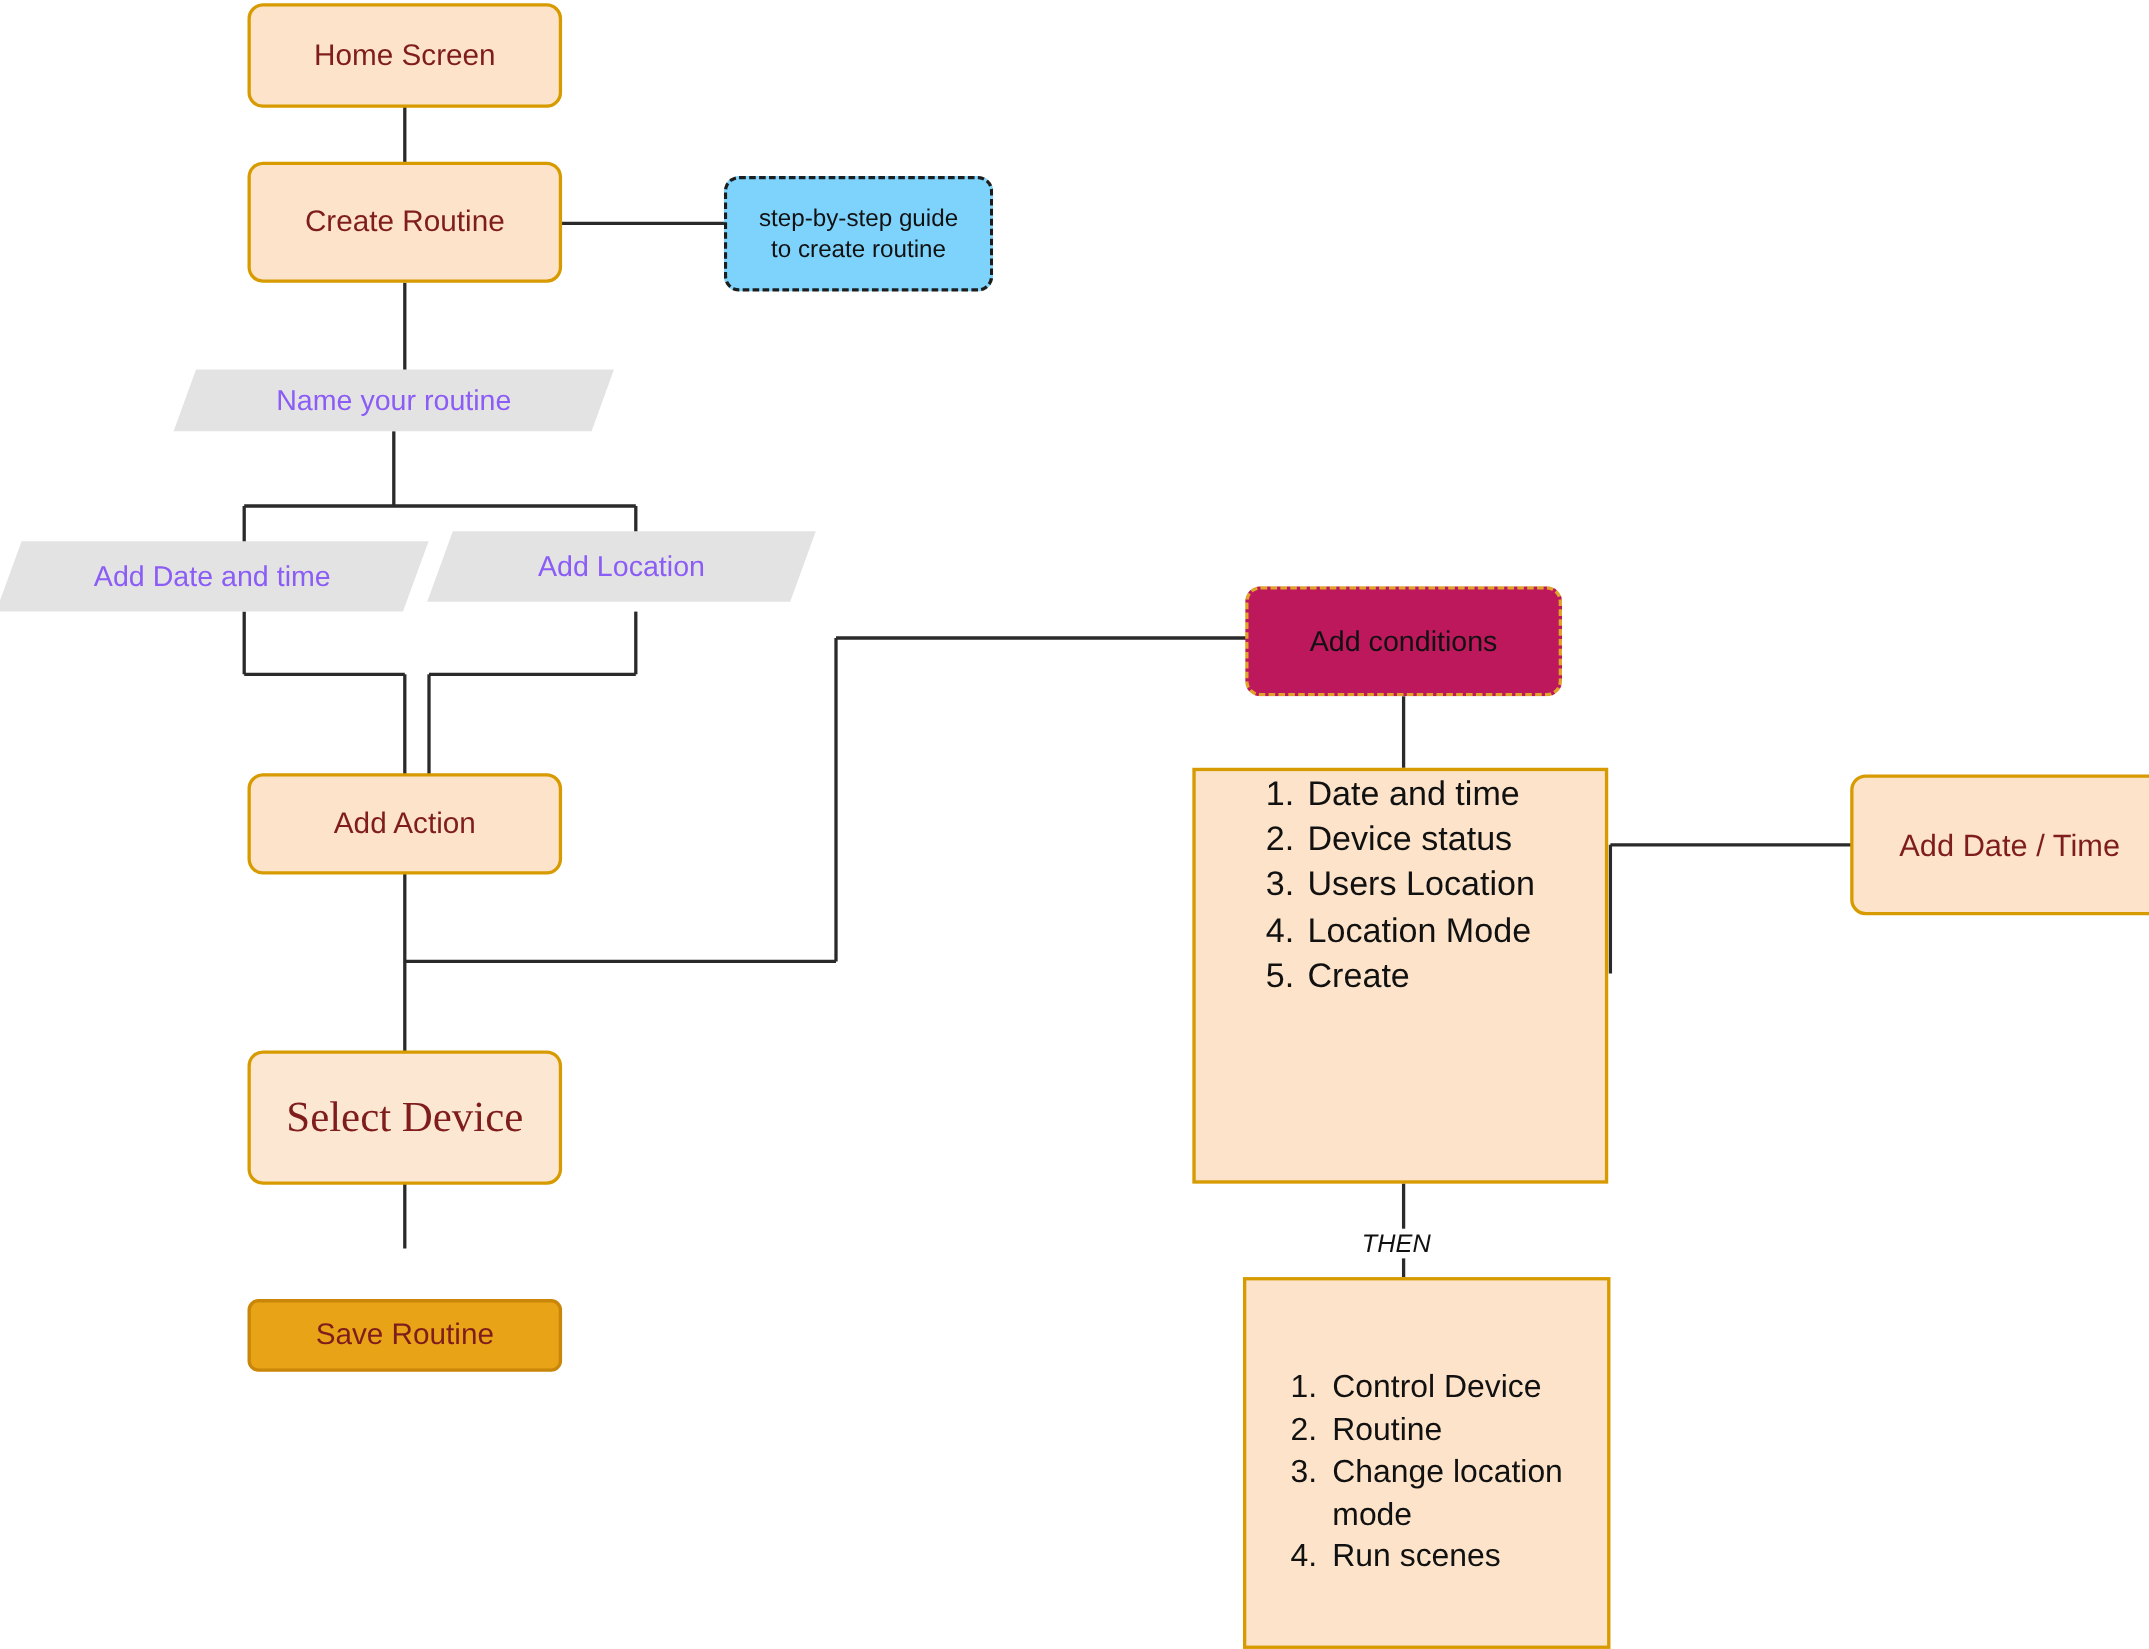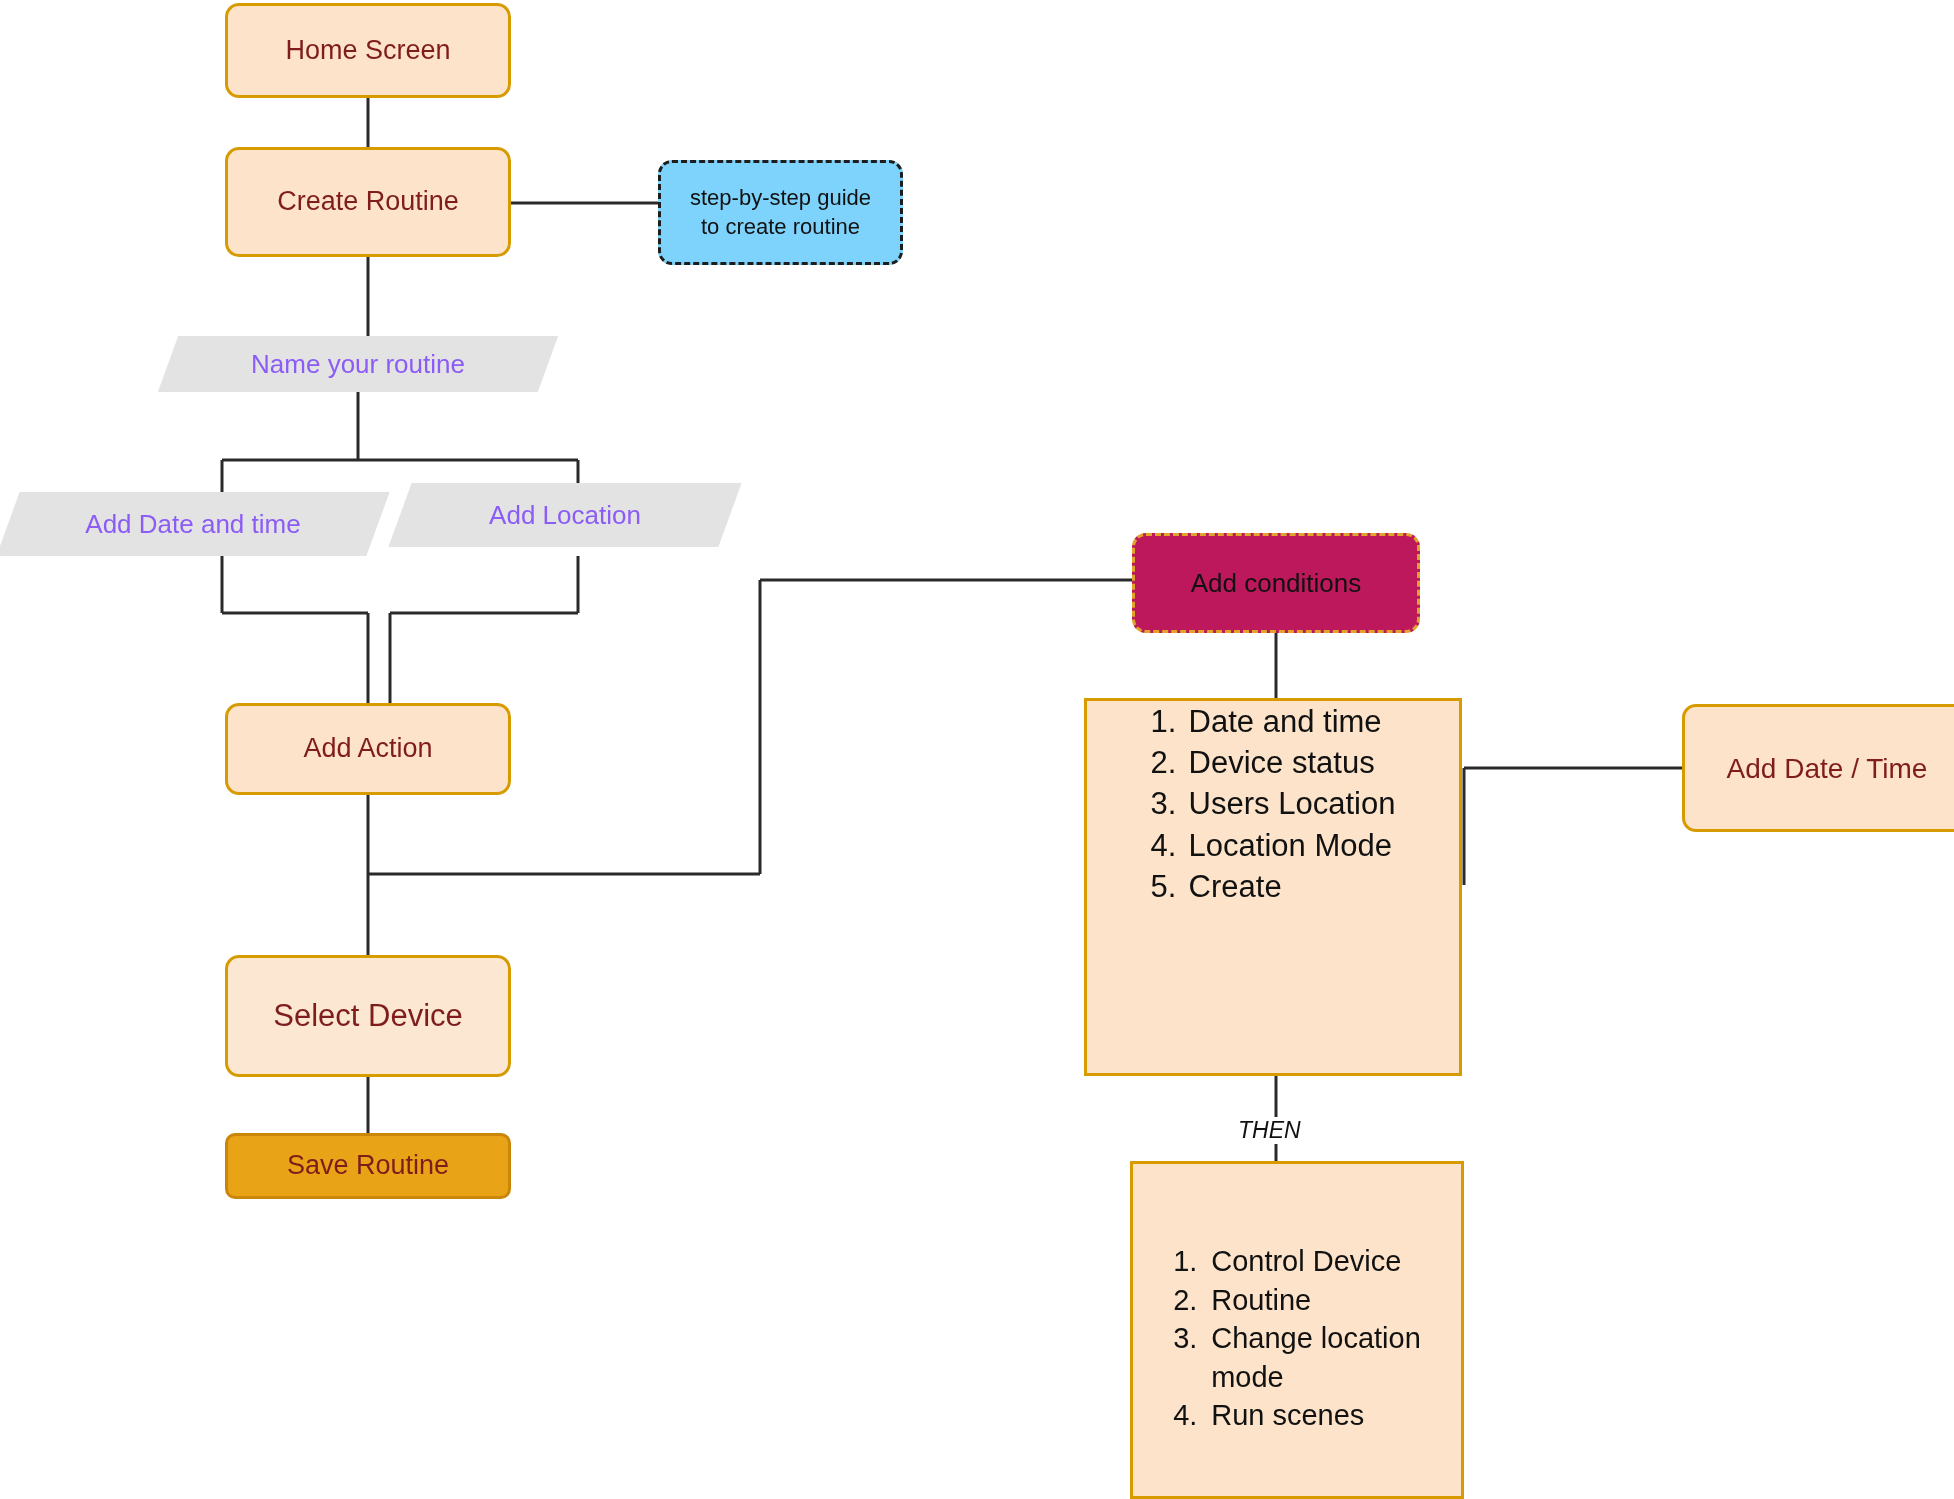--- a/index.html
+++ b/index.html
@@ -10,21 +10,21 @@
 
   svg.edges{position:absolute;left:0;top:0;width:1954px;height:1499px;pointer-events:none;}
 
   .node{position:absolute;box-sizing:border-box;display:flex;align-items:center;
         justify-content:center;text-align:center;}
 
   
   .rbox{background:#FCE3C9;border:3px solid #D79B00;border-radius:14px;
         font-size:27px;line-height:1.25;color:#7f1d1d;}
   .rbox.light{background:#FCE7D3;}
-  .rbox.solid{background:#E8A317;border-color:#C98609;}
+  .rbox.solid{background:#E8A317;border-color:#C98609;margin-top:48px;}
 
   
   .note{background:#7dd3fc;border:3px dashed #1d1d1d;border-radius:14px;
         font-size:22px;line-height:1.3;color:#111;padding:4px 8px;}
 
   
   .dashbox{background:#be185d;border:3px dashed #E0A32B;border-radius:14px;
            font-size:26px;color:#111;}
 
   
@@ -115,21 +115,21 @@
 
   <div class="para" style="left:400px;top:483px;width:330px;height:64px;">
     <div class="skew"></div>
     <span class="txt">Add Location</span>
   </div>
 
   <div class="node rbox" style="left:225px;top:703px;width:286px;height:92px;">
     <span>Add Action</span>
   </div>
 
-  <div class="node rbox light" style="left:225px;top:955px;width:286px;height:122px;font-size:31px;">
+  <div class="node rbox light" style="left:225px;top:955px;width:286px;height:122px;font-size:39px;font-family:Liberation Serif, serif;">
     <span>Select Device</span>
   </div>
 
   <div class="node rbox solid" style="left:225px;top:1133px;width:286px;height:66px;border-radius:10px;">
     <span>Save Routine</span>
   </div>
 
   <div class="node dashbox" style="left:1132px;top:533px;width:288px;height:100px;">
     <span>Add conditions</span>
   </div>

